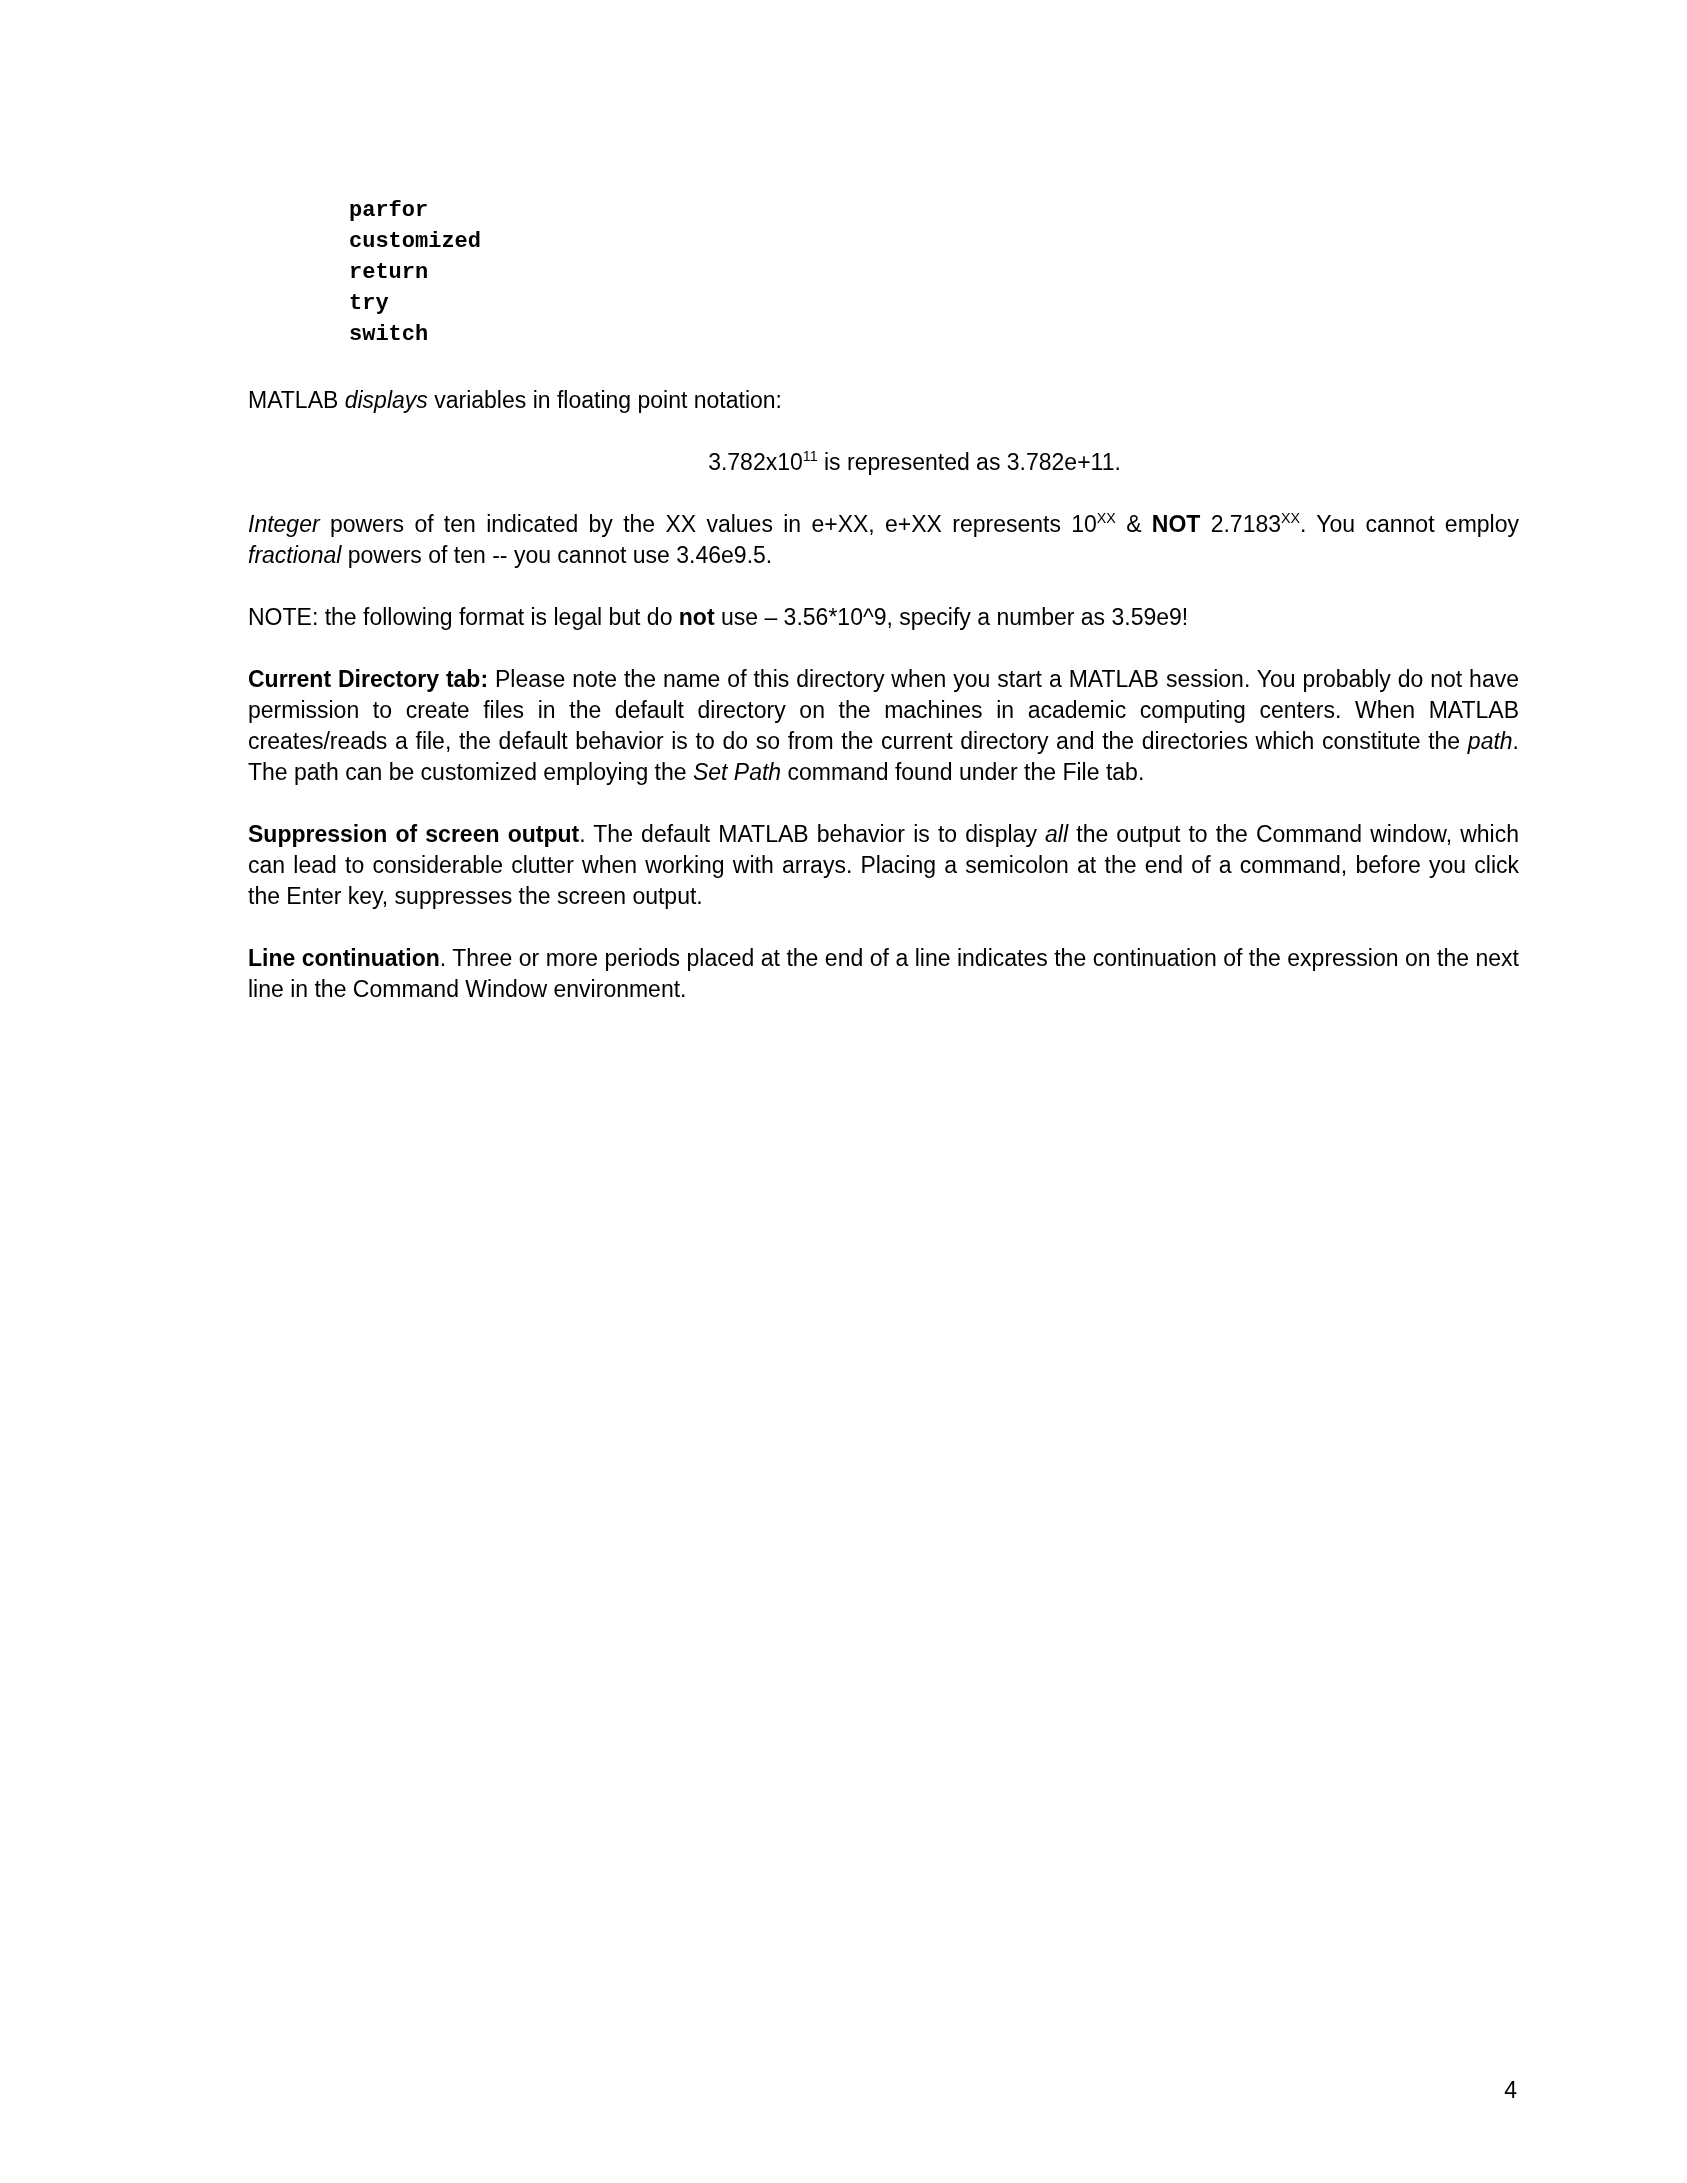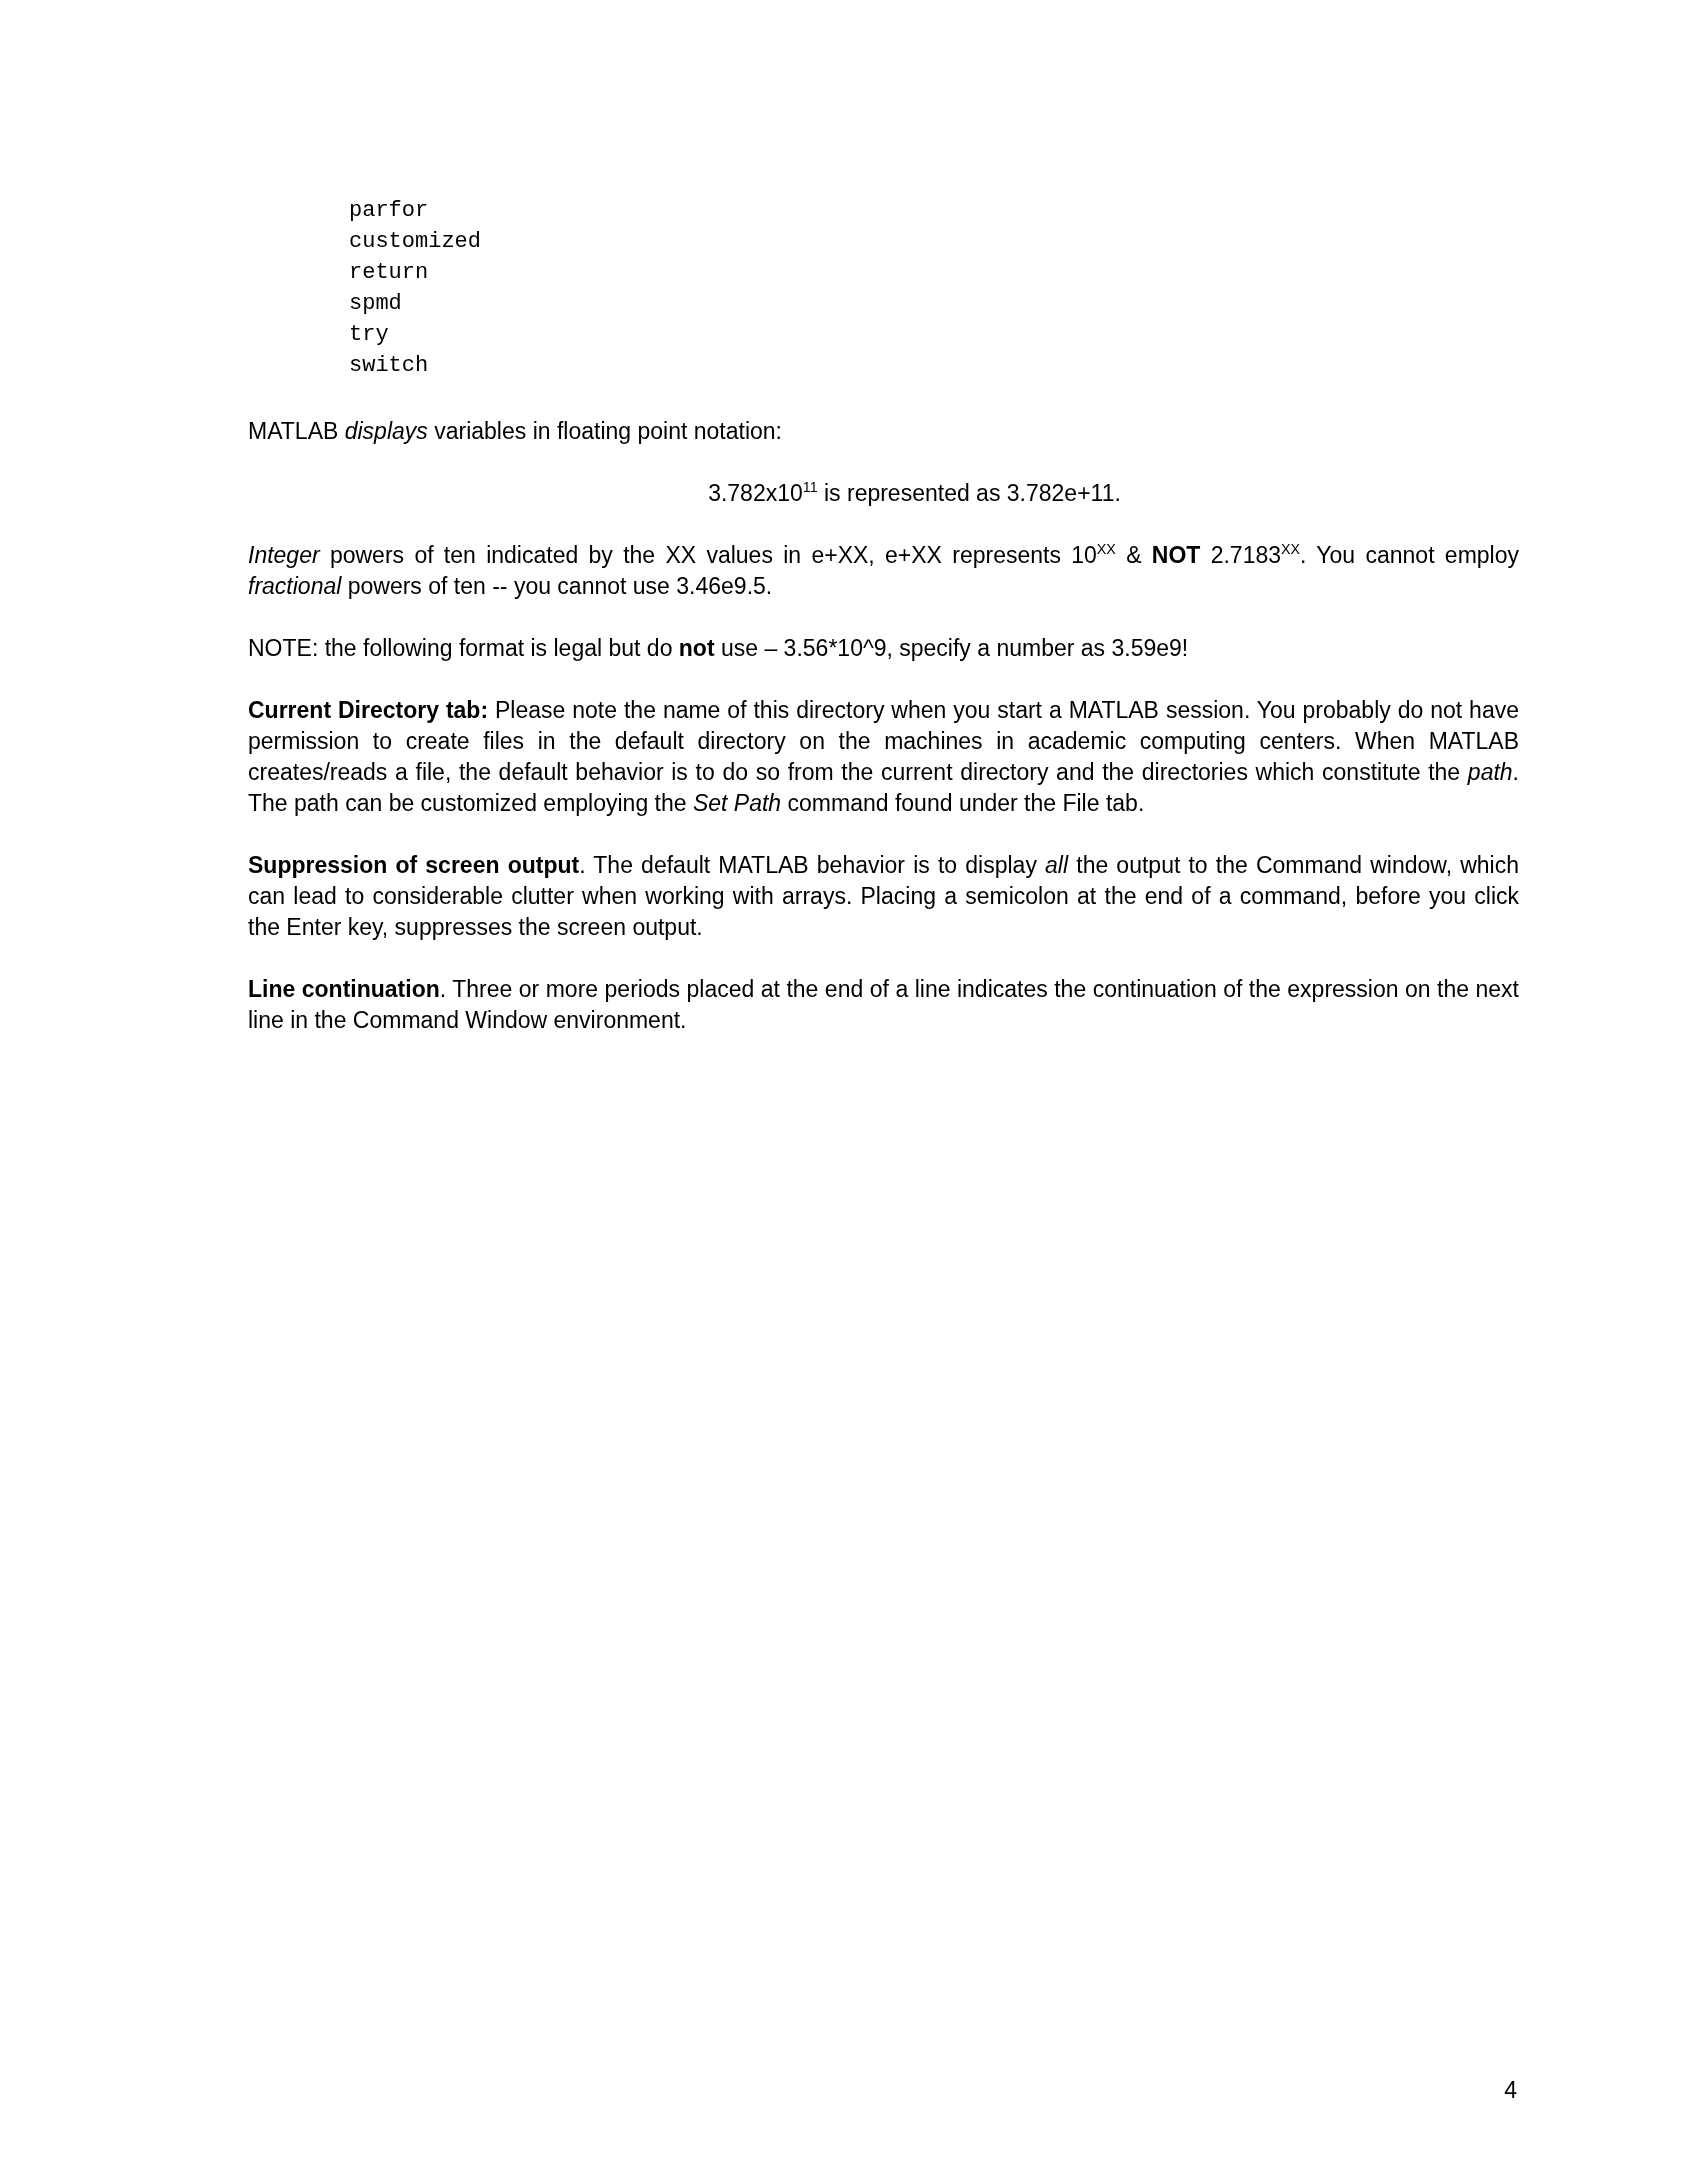--- a/index.html
+++ b/index.html
@@ -15,21 +15,21 @@
   .page-content {
     position: absolute;
     left: 248px;
     top: 195px;
     width: 1271px;
     font-size: 23px;
     line-height: 31px;
   }
   .code-block {
     font-family: "Liberation Mono", "DejaVu Sans Mono", monospace;
-    font-weight: normal;
+    font-weight: bold;
     font-size: 22px;
     line-height: 31px;
     margin: 0 0 35px 101px;
   }
   .code-line { white-space: pre; }
   p.para {
     margin: 0 0 31px 0;
     text-align: justify;
   }
   p.para.indent {
@@ -52,21 +52,20 @@
   }
 </style>
 </head>
 <body>
 
 <main class="page-content">
     <div class="code-block">
       <div class="code-line">parfor</div>
       <div class="code-line">customized</div>
       <div class="code-line">return</div>
-      <div class="code-line">spmd</div>
       <div class="code-line">try</div>
       <div class="code-line">switch</div>
     </div>
     <p class="para"><span>MATLAB </span><span class="i">displays</span><span> variables in floating point notation:</span></p>
     <p class="para indent"><span>3.782x10</span><sup>11</sup><span> is represented as 3.782e+11.</span></p>
     <p class="para"><span class="i">Integer</span><span> powers of ten indicated by the XX values in e+XX, e+XX represents 10</span><sup>XX</sup><span> &amp; </span><span class="b">NOT</span><span> 2.7183</span><sup>XX</sup><span>. You cannot employ </span><span class="i">fractional</span><span> powers of ten -- you cannot use 3.46e9.5.</span></p>
     <p class="para"><span>NOTE: the following format is legal but do </span><span class="b">not</span><span> use – 3.56*10^9, specify a number as 3.59e9!</span></p>
     <p class="para"><span class="b">Current Directory tab:</span><span> Please note the name of this directory when you start a MATLAB session. You probably do not have permission to create files in the default directory on the machines in academic computing centers. When MATLAB creates/reads a file, the default behavior is to do so from the current directory and the directories which constitute the </span><span class="i">path</span><span>.  The path can be customized employing the </span><span class="i">Set Path</span><span> command found under the File tab.</span></p>
     <p class="para"><span class="b">Suppression of screen output</span><span>. The default MATLAB behavior is to display </span><span class="i">all</span><span> the output to the Command window, which can lead to considerable clutter when working with arrays. Placing a semicolon at the end of a command, before you click the Enter key, suppresses the screen output.</span></p>
     <p class="para"><span class="b">Line continuation</span><span>.  Three or more periods placed at the end of a line indicates the continuation of the expression on the next line in the Command Window environment.</span></p>

